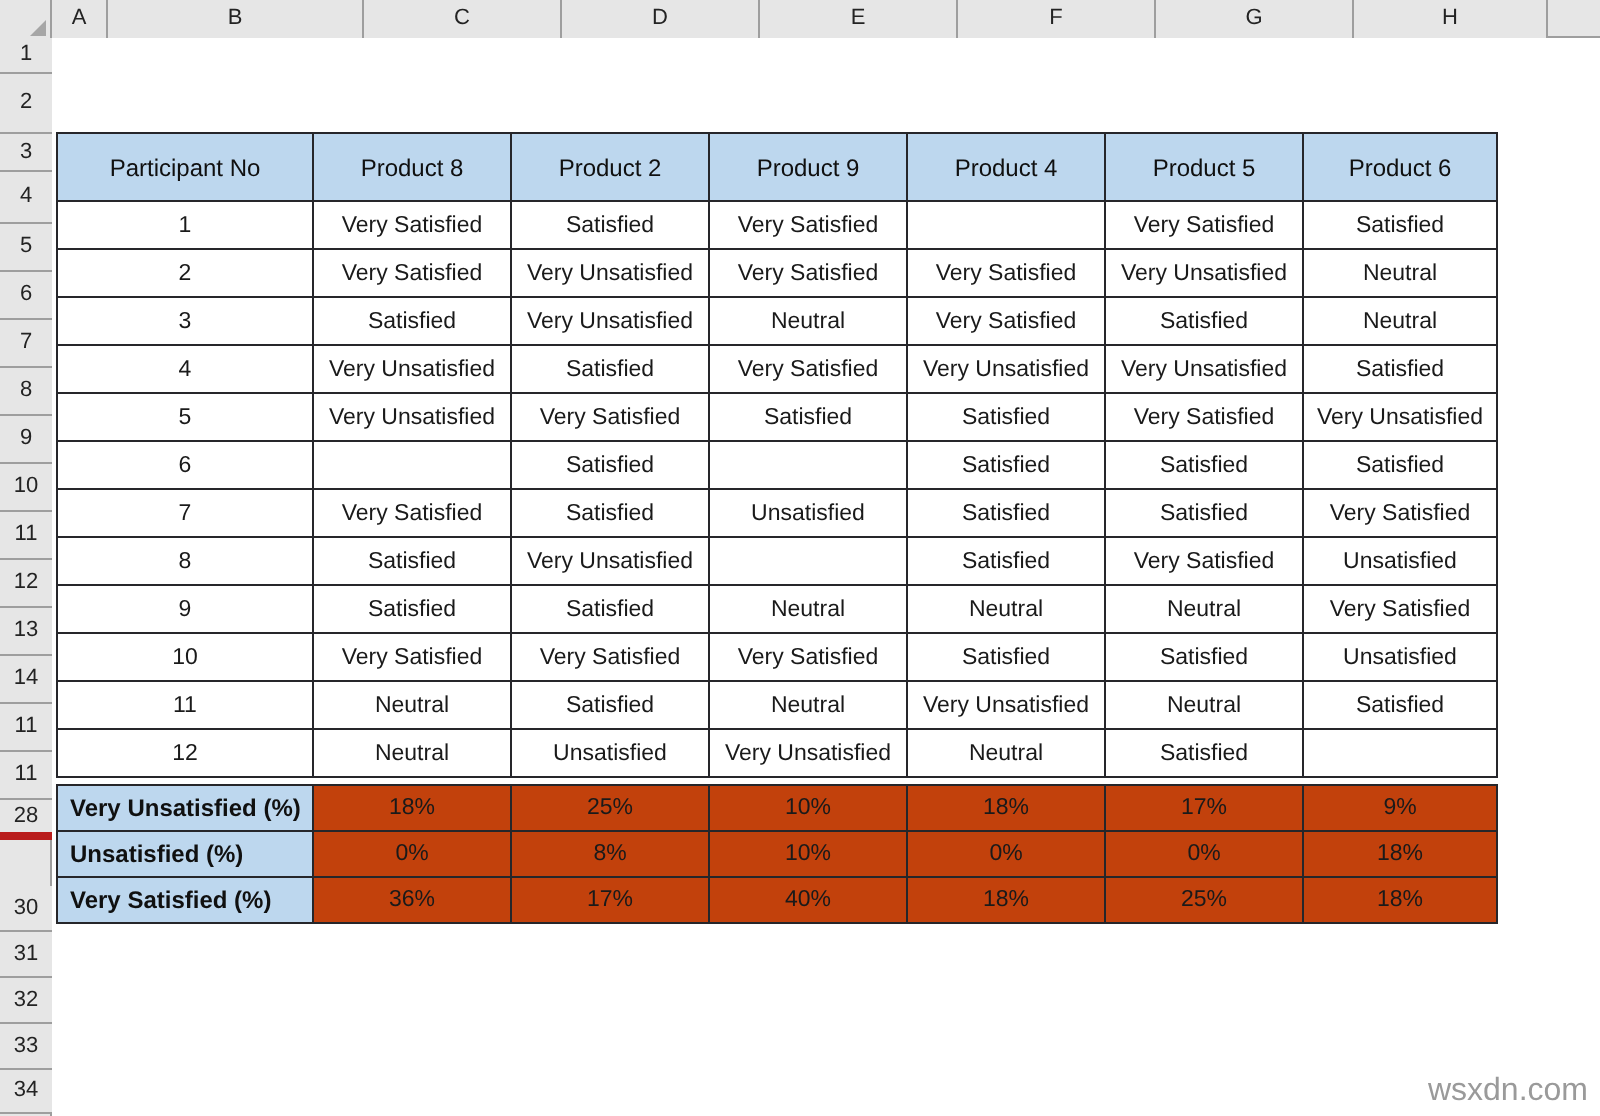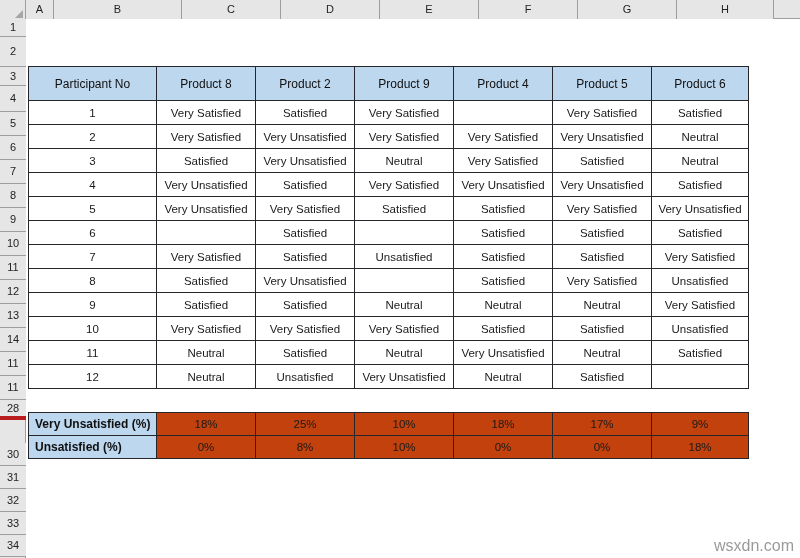--- a/index.html
+++ b/index.html
@@ -114,21 +114,21 @@
     font-weight: normal;
     font-size: 12px;
     height: 34px;
     color: #101010;
   }
   .main-table td.pnum { font-weight: normal; }
 
   
   .summary-table {
     position: absolute;
-    left: 28px; top: 412px;
+    left: 28px; top: 392px;
     width: 720px;
     border-collapse: collapse;
     table-layout: fixed;
   }
   .summary-table td {
     border: 1px solid #26262a;
     height: 23px;
     font-size: 11.5px;
     color: #1a1a1a;
     text-align: center;
@@ -364,17 +364,26 @@
         </tr>
         <tr>
           <td class="rowlabel">Unsatisfied (%)</td>
           <td>0%</td>
           <td>8%</td>
           <td>10%</td>
           <td>0%</td>
           <td>0%</td>
           <td>18%</td>
         </tr>
+        <tr>
+          <td class="rowlabel">Very Satisfied (%)</td>
+          <td>36%</td>
+          <td>17%</td>
+          <td>40%</td>
+          <td>18%</td>
+          <td>25%</td>
+          <td>18%</td>
+        </tr>
       </tbody>
   </table>
 
   <div class="watermark">wsxdn.com</div>
 </div>
 
 </body></html>

